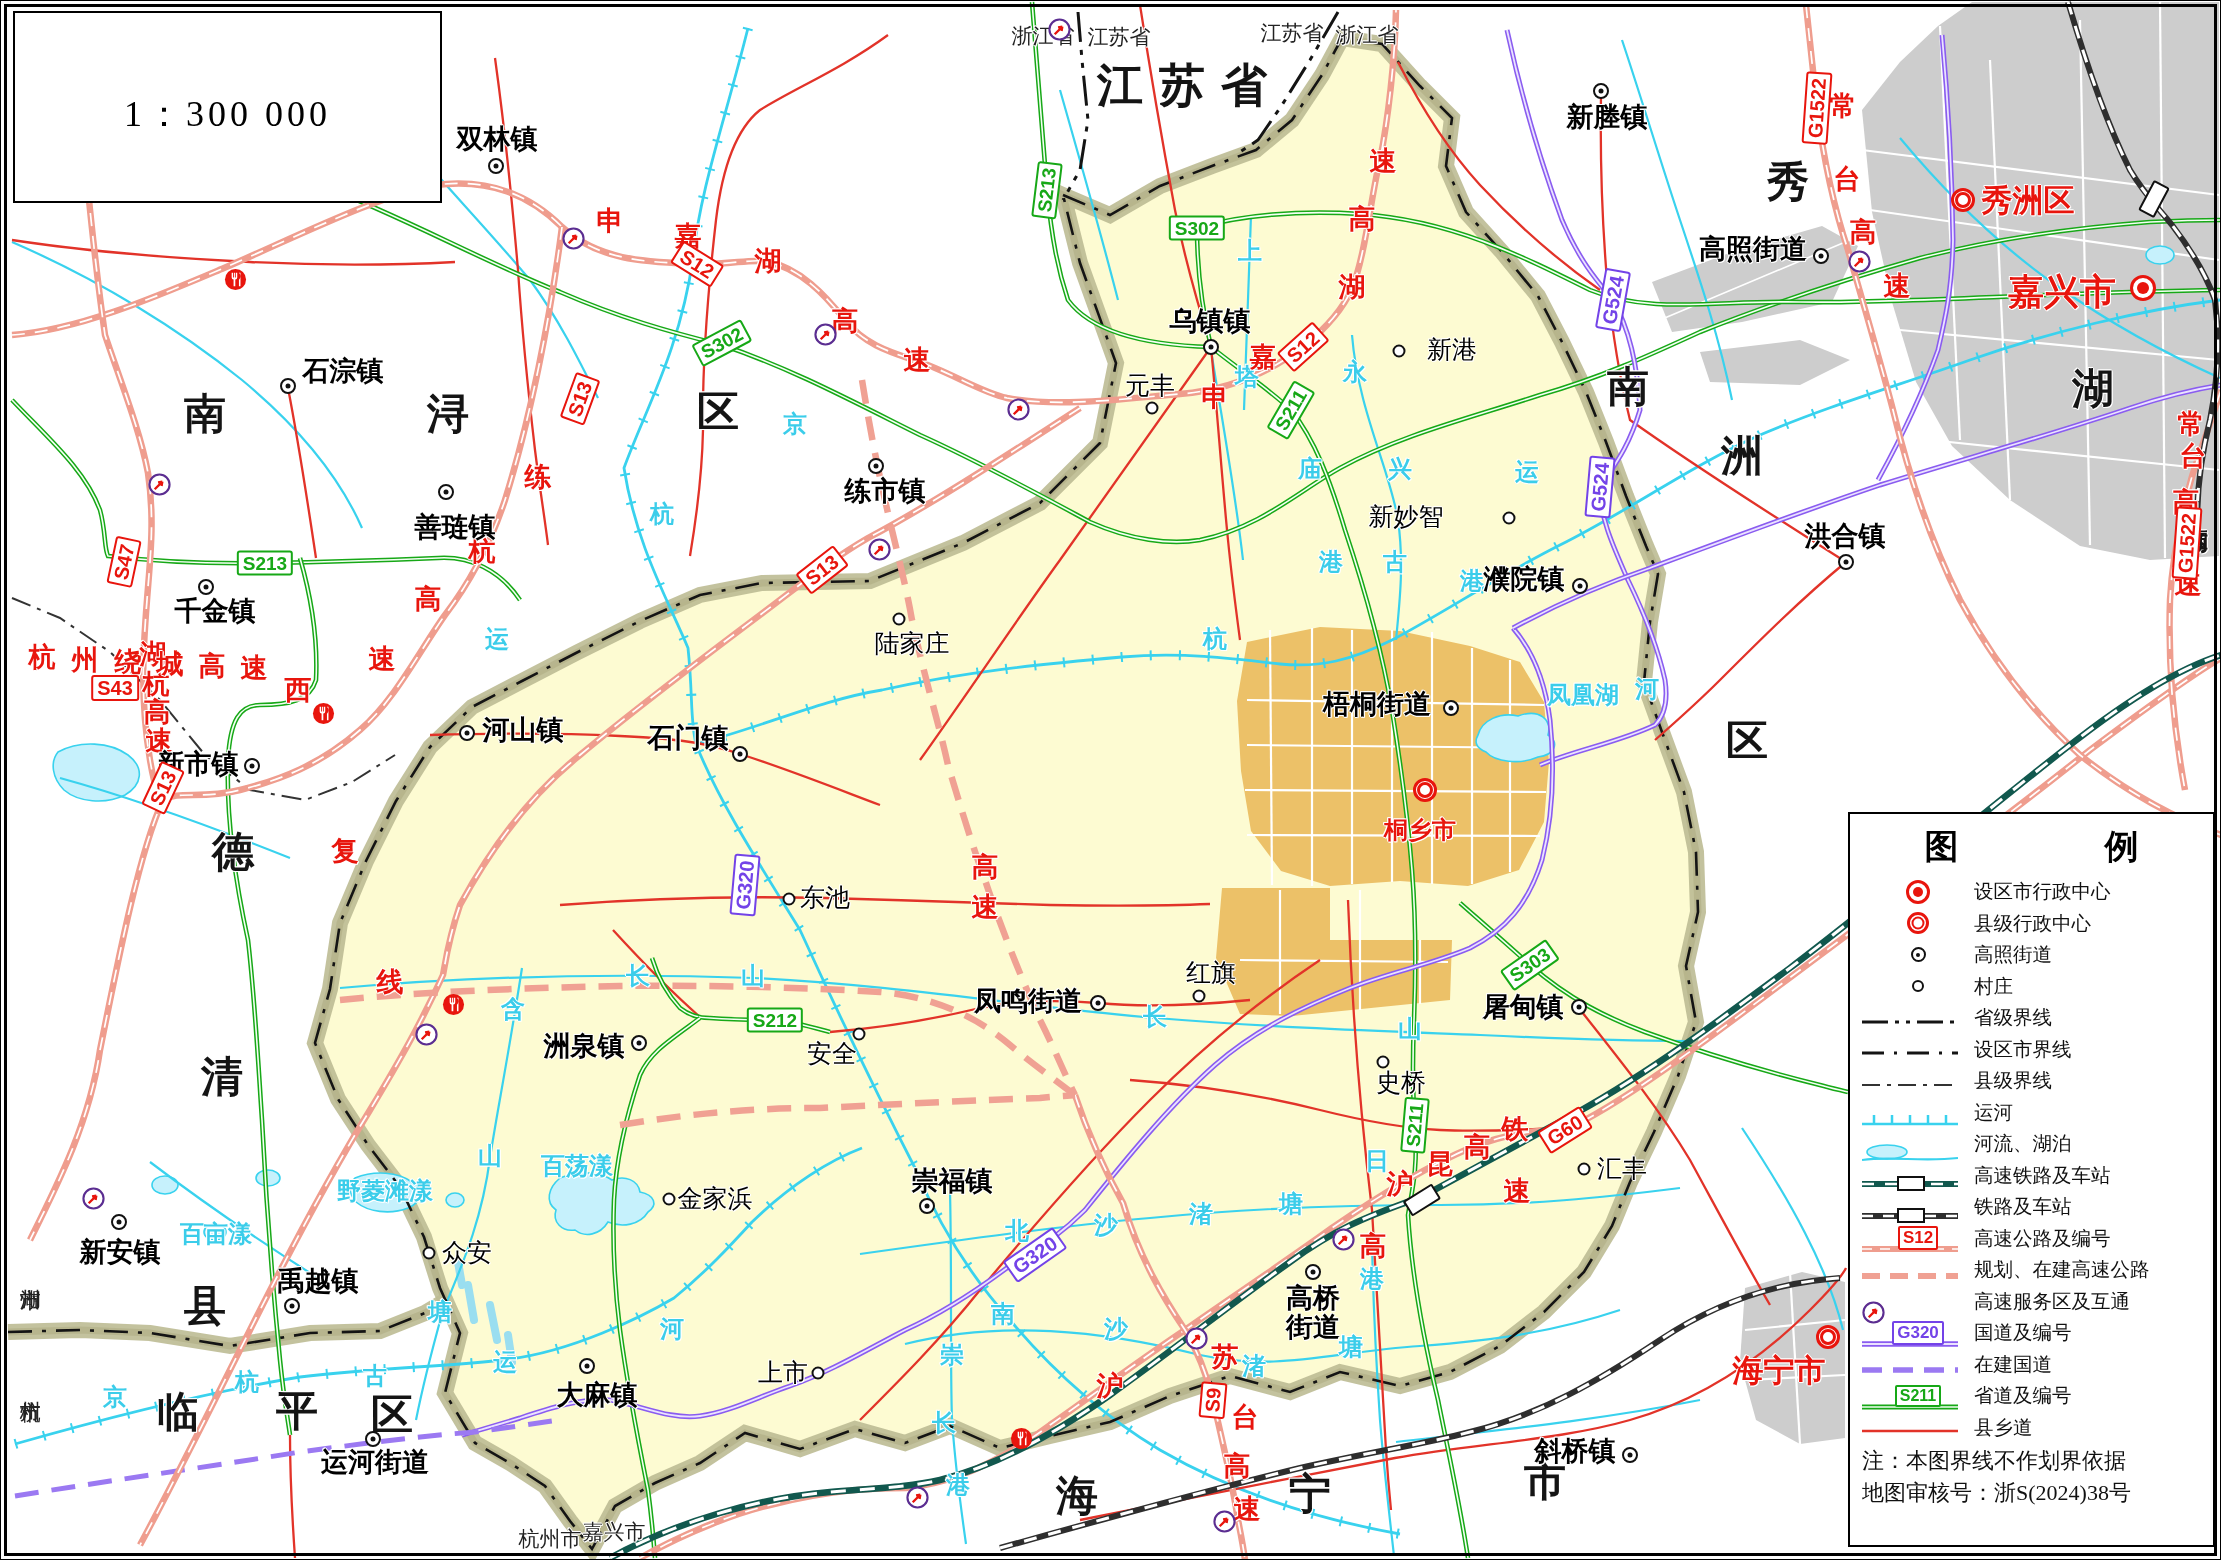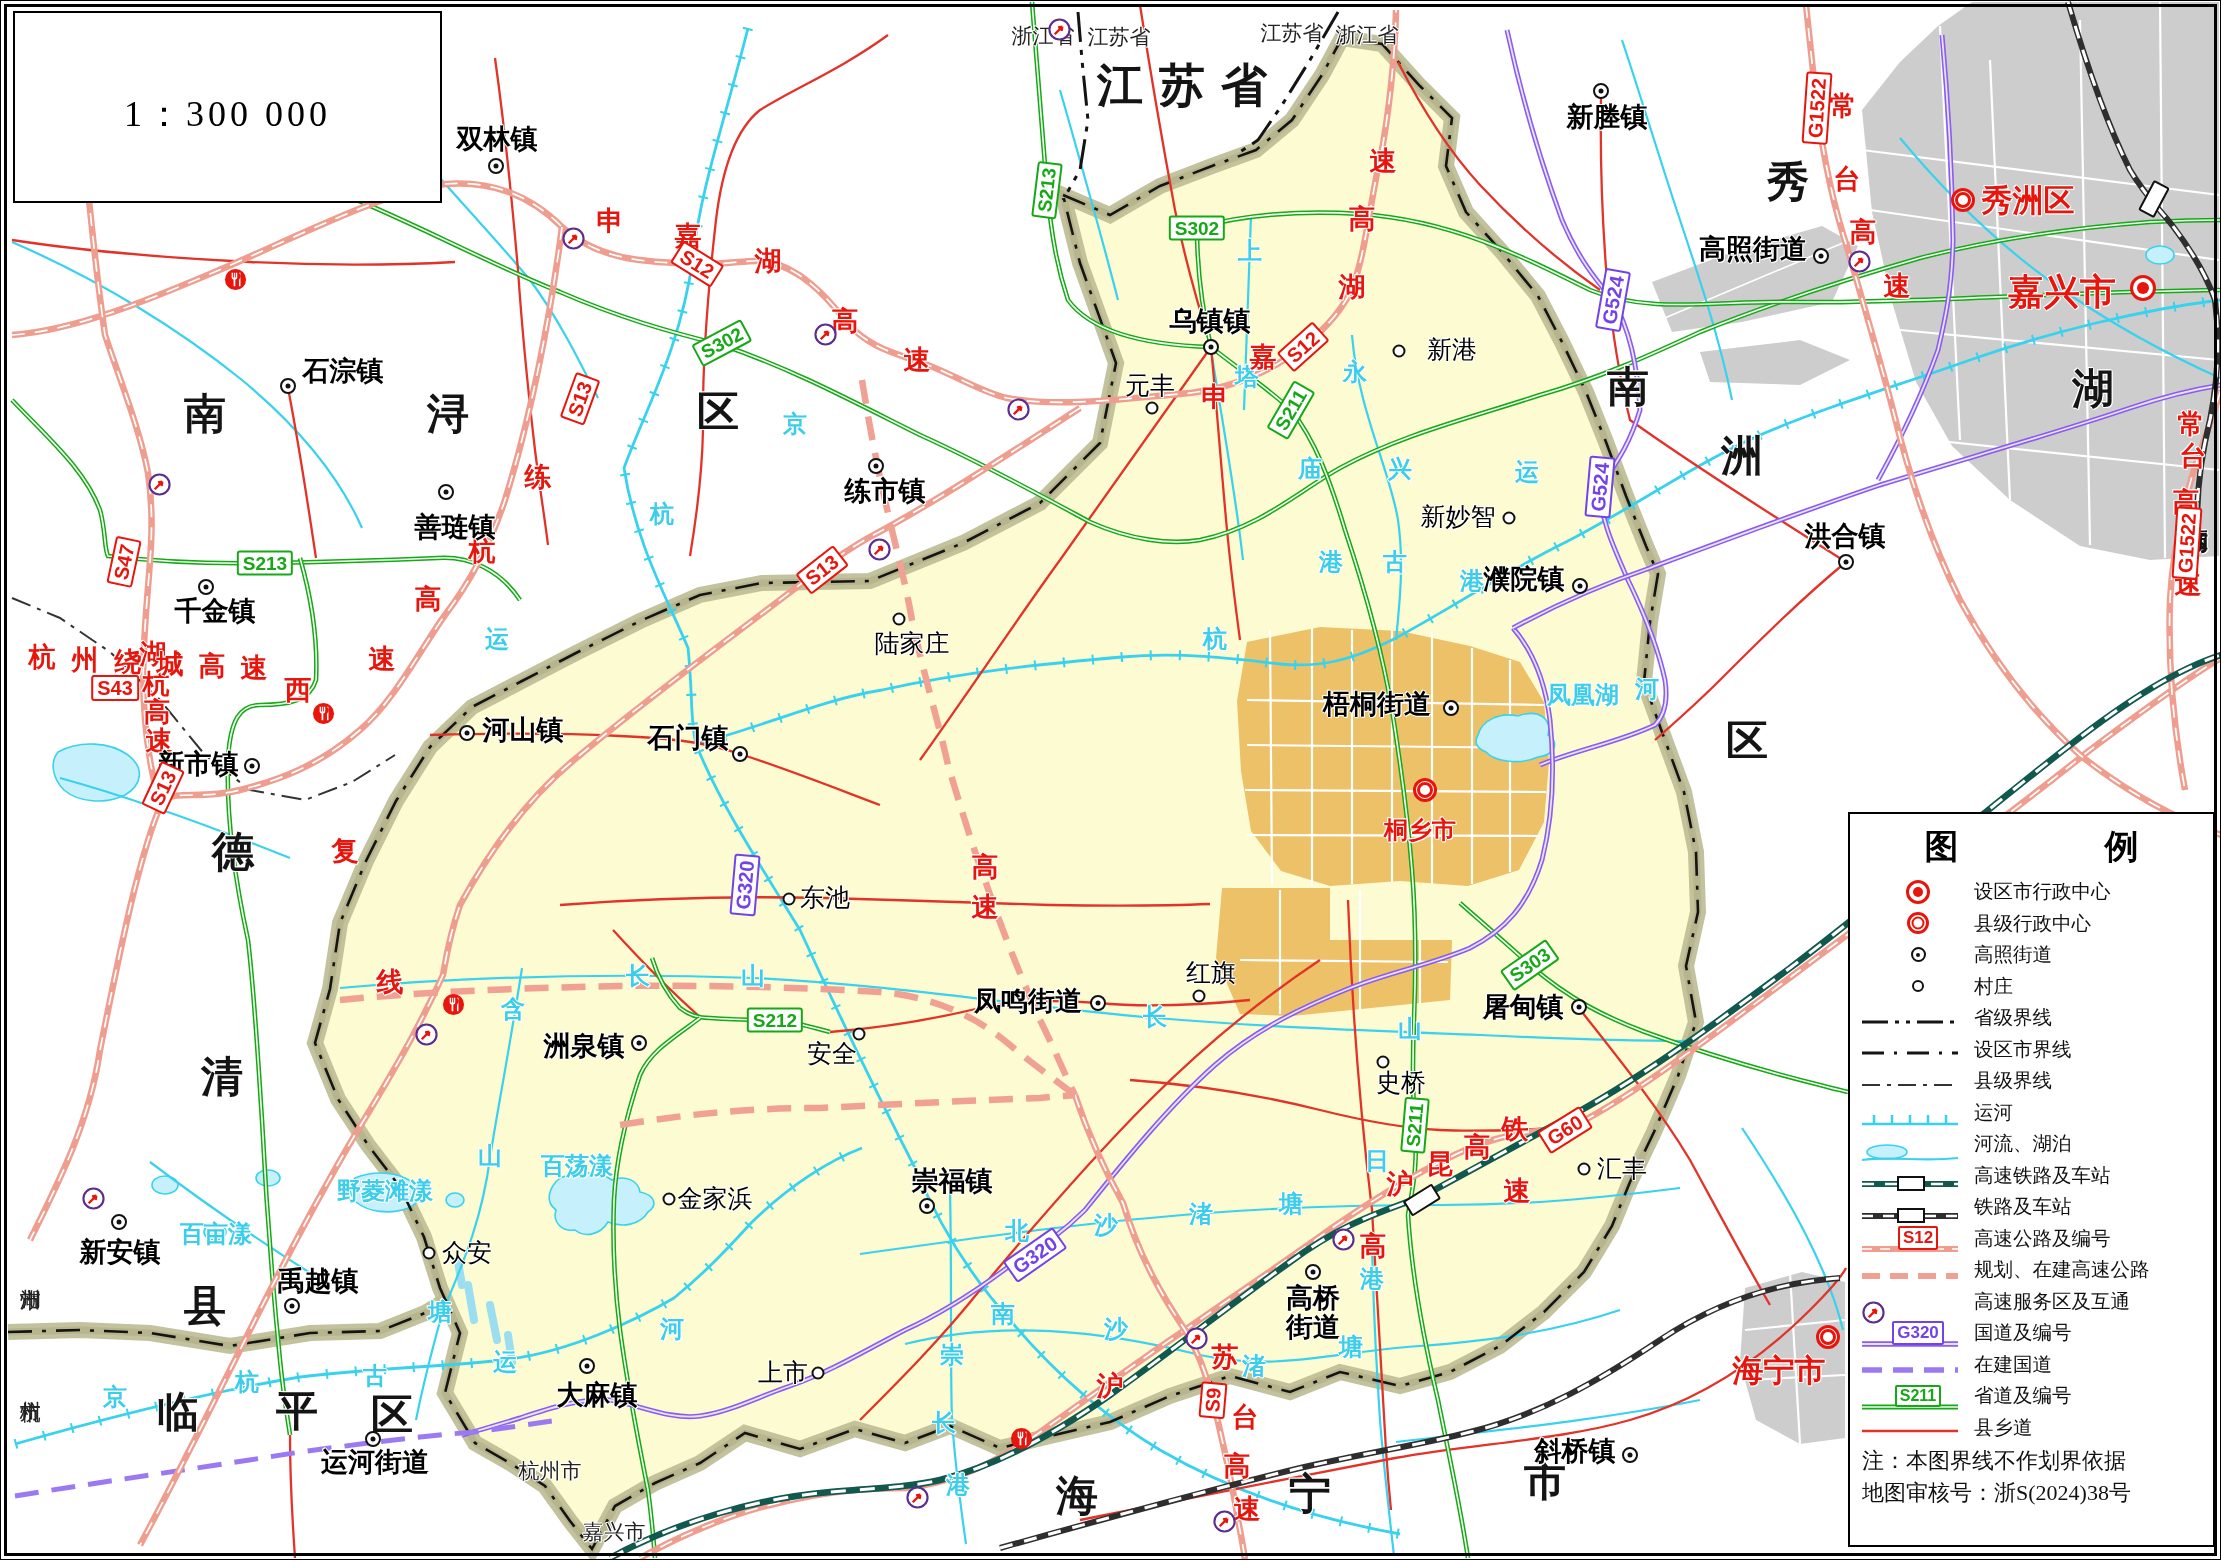--- a/index.html
+++ b/index.html
@@ -350,21 +350,21 @@
       <div class="lbl region" style="font-size: 42px; left: 1747px; top: 742px; position: absolute;">区</div>
       <div class="lbl region" style="font-size: 42px; left: 1628px; top: 388px; position: absolute;">南</div>
       <div class="lbl region" style="font-size: 42px; left: 2093px; top: 390px; position: absolute;">湖</div>
       <div class="lbl region vert" style="font-size: 22px; left: 2197px; top: 513px; position: absolute;">南湖区</div>
       <div class="lbl bnd" style="left: 1043px; top: 36px; position: absolute;">浙江省</div>
       <div class="lbl bnd" style="left: 1119px; top: 37px; position: absolute;">江苏省</div>
       <div class="lbl bnd" style="left: 1292px; top: 33px; position: absolute;">江苏省</div>
       <div class="lbl bnd" style="left: 1367px; top: 35px; position: absolute;">浙江省</div>
       <div class="lbl bnd vert" style="left: 30px; top: 1272px; position: absolute;">湖州市</div>
       <div class="lbl bnd vert" style="left: 30px; top: 1384px; position: absolute;">杭州市</div>
-      <div class="lbl bnd" style="left: 550px; top: 1471px; position: absolute;">杭州市</div>
+      <div class="lbl bnd" style="left: 550px; top: 1539px; position: absolute;">杭州市</div>
       <div class="lbl bnd" style="left: 614px; top: 1532px; position: absolute;">嘉兴市</div>
       <div class="lbl riverlbl" style="left: 795px; top: 425px; position: absolute;">京</div>
       <div class="lbl riverlbl" style="left: 662px; top: 515px; position: absolute;">杭</div>
       <div class="lbl riverlbl" style="left: 497px; top: 640px; position: absolute;">运</div>
       <div class="lbl riverlbl" style="left: 1310px; top: 470px; position: absolute;">庙</div>
       <div class="lbl riverlbl" style="left: 1331px; top: 563px; position: absolute;">港</div>
       <div class="lbl riverlbl" style="left: 1527px; top: 473px; position: absolute;">运</div>
       <div class="lbl riverlbl" style="left: 1647px; top: 690px; position: absolute;">河</div>
       <div class="lbl riverlbl" style="left: 1395px; top: 563px; position: absolute;">古</div>
       <div class="lbl riverlbl" style="left: 1472px; top: 582px; position: absolute;">港</div>
@@ -544,21 +544,21 @@
       </div>
       <div class="lbl town" style="left: 1313px; top: 1313px; position: absolute;">高桥
 街道</div>
       <div class="sym" style="width: 16px; height: 16px; border: 2.2px solid rgb(17, 17, 17); left: 1313px; top: 1272px; position: absolute;">
         <i style="width: 5px; height: 5px; background: rgb(17, 17, 17);"></i>
       </div>
       <div class="lbl village" style="left: 1452px; top: 349px; position: absolute;">新港</div>
       <div class="sym" style="width: 13px; height: 13px; border: 2.2px solid rgb(17, 17, 17); left: 1399px; top: 351px; position: absolute;"></div>
       <div class="lbl village" style="left: 1150px; top: 385px; position: absolute;">元丰</div>
       <div class="sym" style="width: 13px; height: 13px; border: 2.2px solid rgb(17, 17, 17); left: 1152px; top: 408px; position: absolute;"></div>
-      <div class="lbl village" style="left: 1458px; top: 516px; position: absolute;">新妙智</div>
+      <div class="lbl village" style="left: 1406px; top: 516px; position: absolute;">新妙智</div>
       <div class="sym" style="width: 13px; height: 13px; border: 2.2px solid rgb(17, 17, 17); left: 1509px; top: 518px; position: absolute;"></div>
       <div class="lbl village" style="left: 1211px; top: 972px; position: absolute;">红旗</div>
       <div class="sym" style="width: 13px; height: 13px; border: 2.2px solid rgb(17, 17, 17); left: 1199px; top: 996px; position: absolute;"></div>
       <div class="lbl village" style="left: 1401px; top: 1082px; position: absolute;">史桥</div>
       <div class="sym" style="width: 13px; height: 13px; border: 2.2px solid rgb(17, 17, 17); left: 1383px; top: 1062px; position: absolute;"></div>
       <div class="lbl village" style="left: 1622px; top: 1168px; position: absolute;">汇丰</div>
       <div class="sym" style="width: 13px; height: 13px; border: 2.2px solid rgb(17, 17, 17); left: 1584px; top: 1169px; position: absolute;"></div>
       <div class="lbl village" style="left: 825px; top: 897px; position: absolute;">东池</div>
       <div class="sym" style="width: 13px; height: 13px; border: 2.2px solid rgb(17, 17, 17); left: 789px; top: 899px; position: absolute;"></div>
       <div class="lbl village" style="left: 912px; top: 643px; position: absolute;">陆家庄</div>

